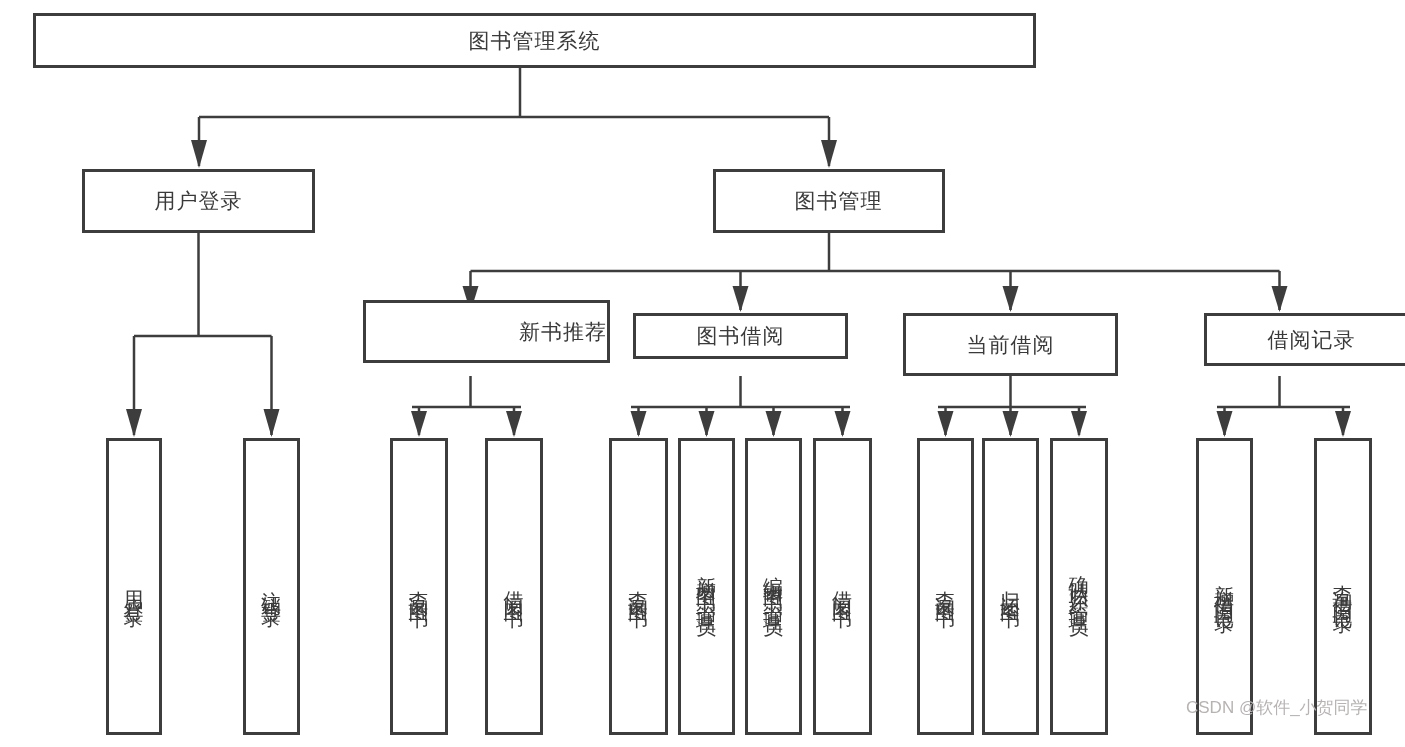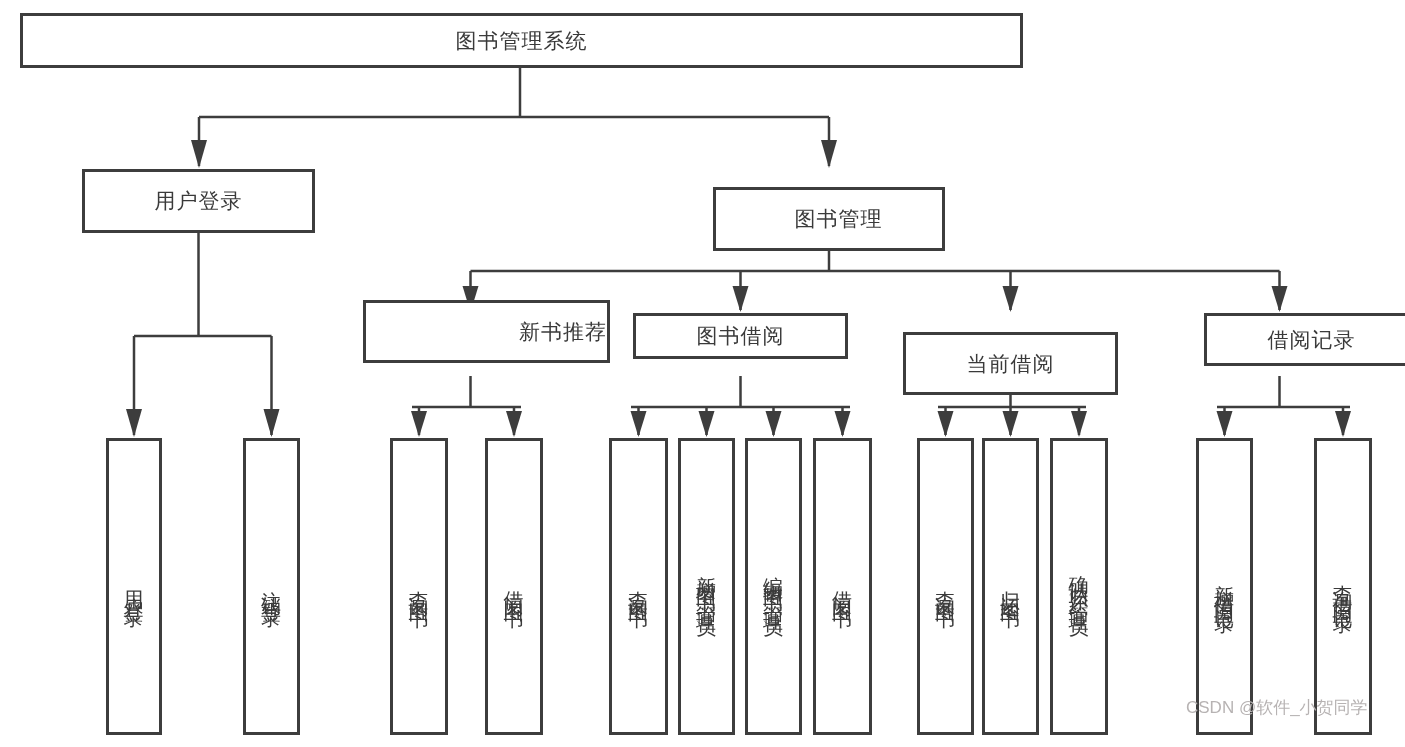--- a/index.html
+++ b/index.html
@@ -123,38 +123,38 @@
     <g>
       <line x1="1279.5" y1="376" x2="1279.5" y2="407"></line>
       <line x1="1217" y1="407" x2="1350" y2="407"></line>
       <line x1="1224.5" y1="407" x2="1224.5" y2="435"></line>
       <polygon points="1224.5,437 1216.5,411 1232.5,411"></polygon>
       <line x1="1343" y1="407" x2="1343" y2="435"></line>
       <polygon points="1343,437 1335,411 1351,411"></polygon>
     </g>
   </svg>
 
-  <div class="node node-h" style="left:20px; top:13px; width:1003px; height:55px;">
+  <div class="node node-h" style="left:33px; top:13px; width:1003px; height:55px;">
     <span>图书管理系统</span>
   </div>
 
   <div class="node node-h" style="left:82px; top:169px; width:233px; height:64px;">
     <span>用户登录</span>
   </div>
-  <div class="node node-h" style="left:713px; top:187px; width:232px; height:64px;padding-left:19px;">
+  <div class="node node-h" style="left:713px; top:169px; width:232px; height:64px;padding-left:19px;">
     <span>图书管理</span>
   </div>
 
   <div class="node node-h" style="left:363px; top:300px; width:247px; height:63px;justify-content:flex-end;">
     <span>新书推荐</span>
   </div>
   <div class="node node-h" style="left:633px; top:313px; width:215px; height:46px;">
     <span>图书借阅</span>
   </div>
-  <div class="node node-h" style="left:903px; top:313px; width:215px; height:63px;margin-top:19px;">
+  <div class="node node-h" style="left:903px; top:313px; width:215px; height:63px;">
     <span>当前借阅</span>
   </div>
   <div class="node node-h" style="left:1204px; top:313px; width:215px; height:53px;">
     <span>借阅记录</span>
   </div>
 
   <div class="node node-v" style="left:106px; top:438px; width:56px; height:297px;">
     <span>用户登录</span>
   </div>
   <div class="node node-v" style="left:243px; top:438px; width:57px; height:297px;">

